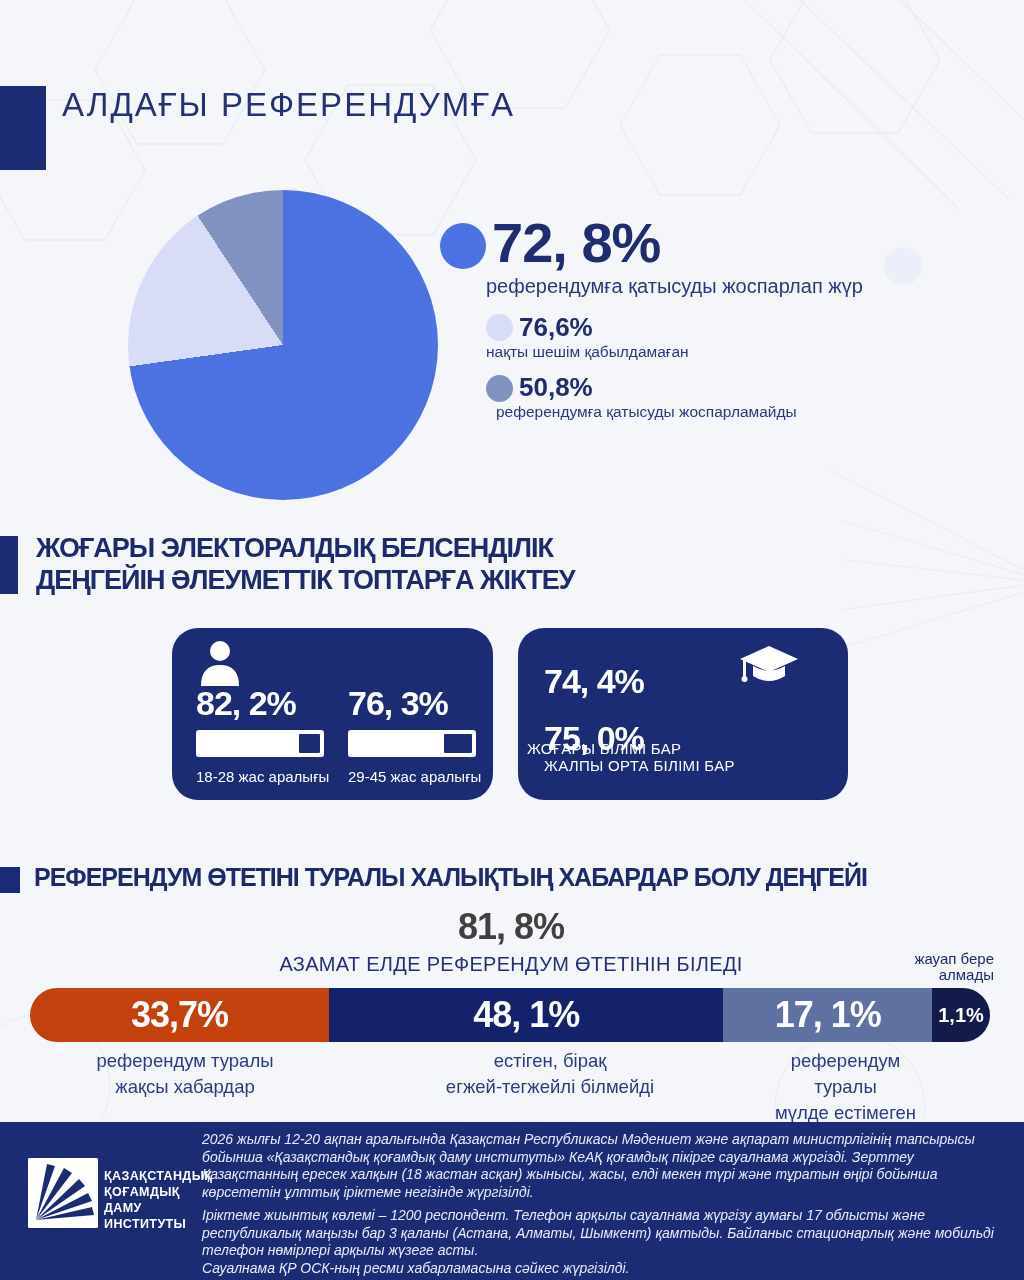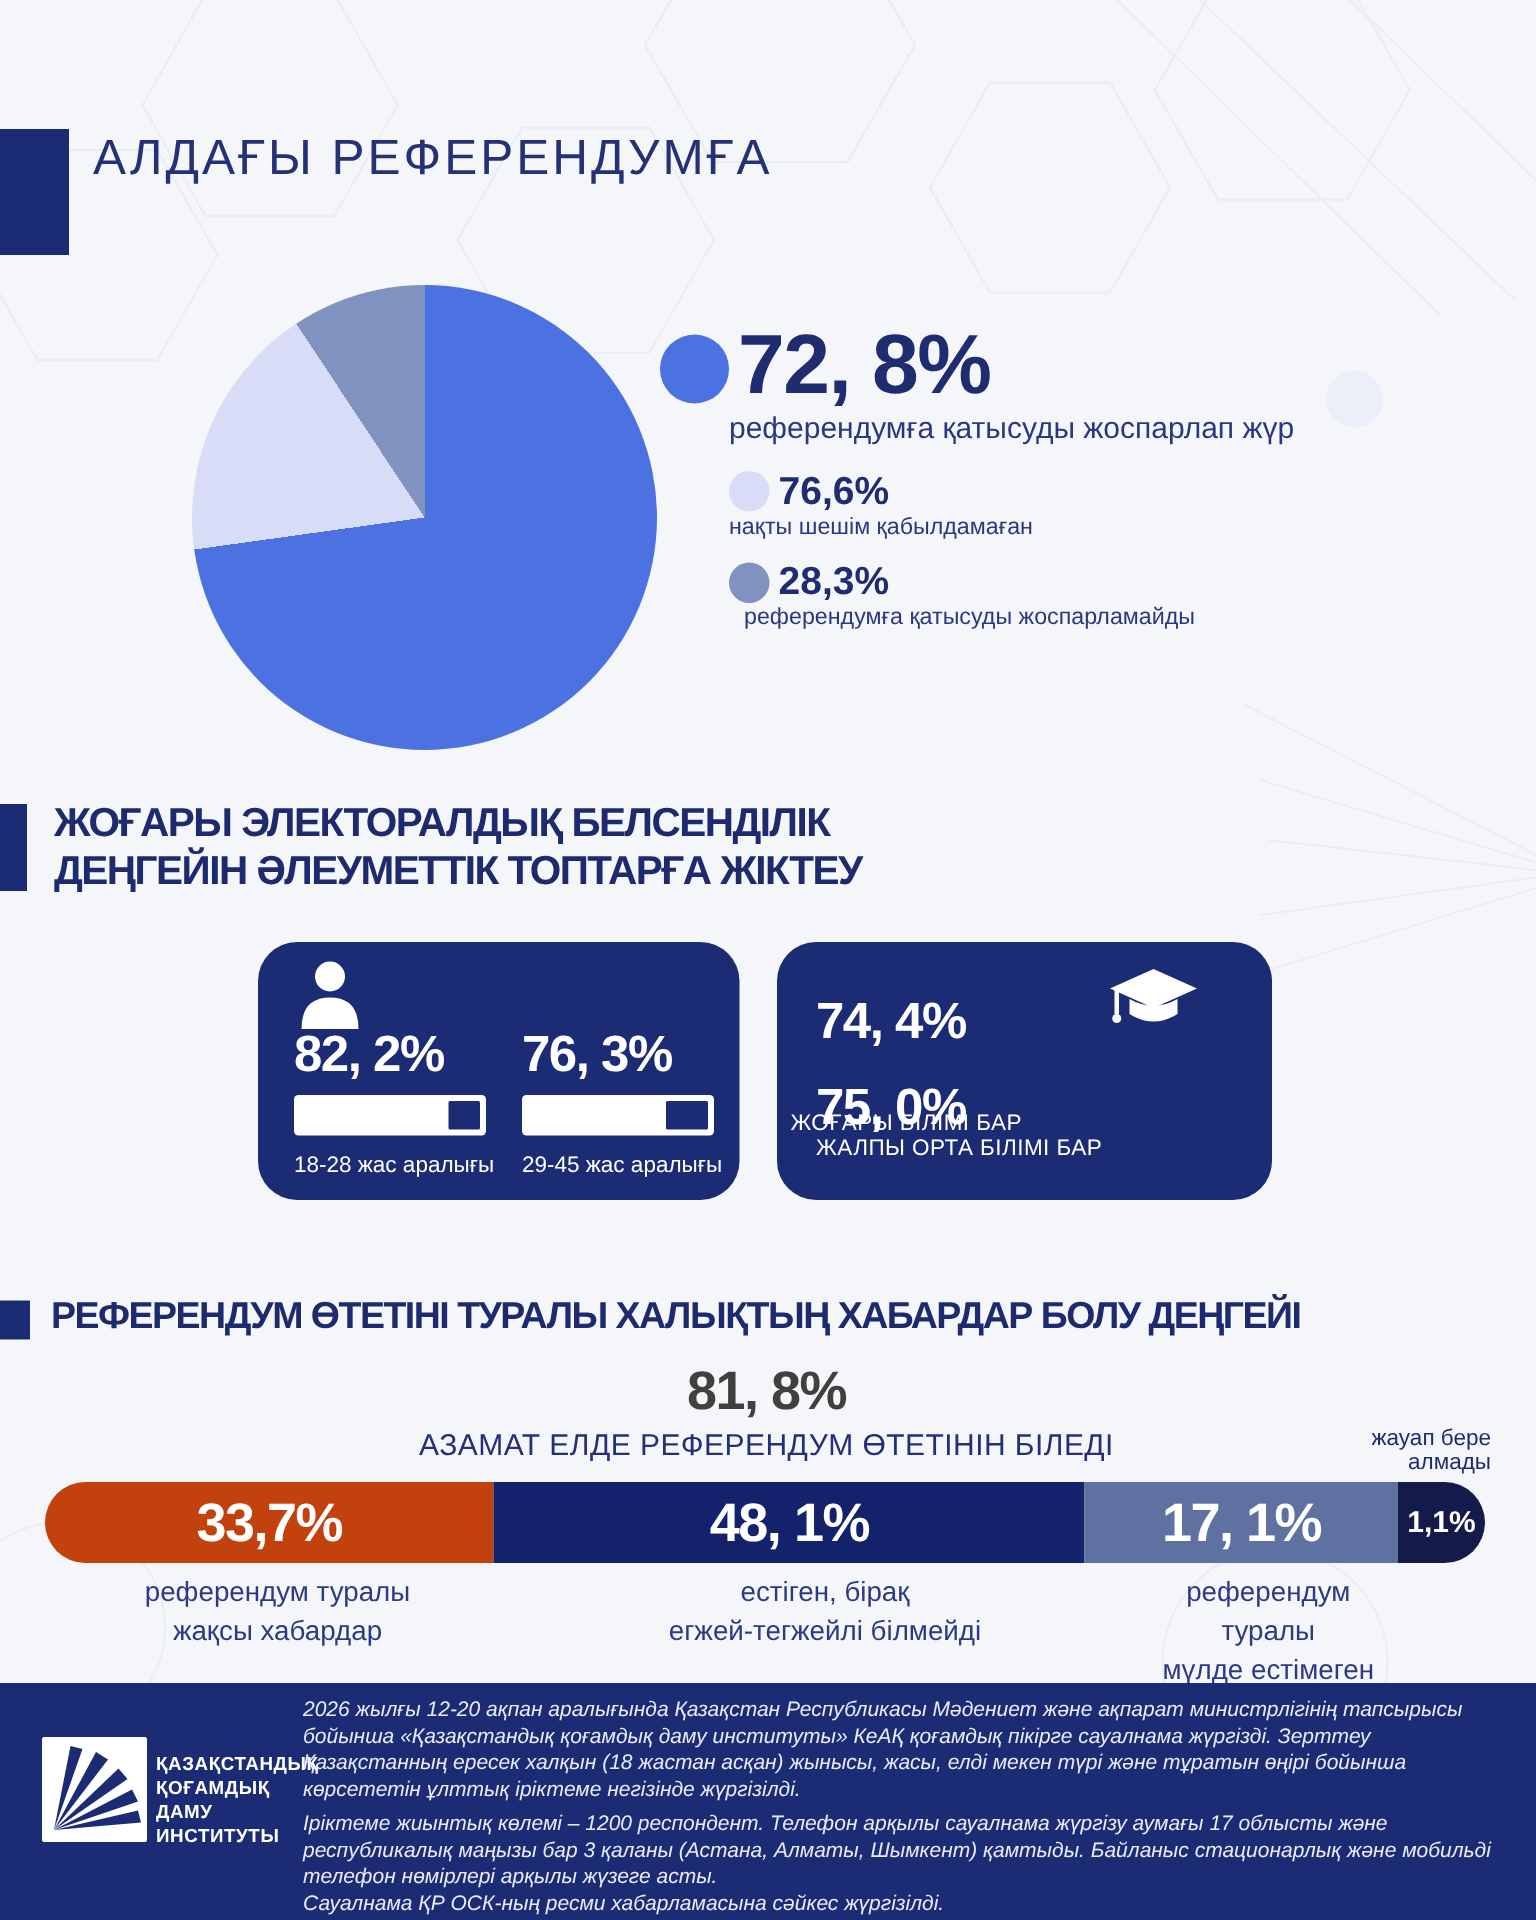--- a/index.html
+++ b/index.html
@@ -119,21 +119,21 @@
   <div class="abs legend">
     <div class="abs legend-dot dot-big" style="background: rgb(76, 114, 226);"></div>
     <div class="abs num-big">72, 8%</div>
     <div class="abs sub-big">референдумға қатысуды жоспарлап жүр</div>
 
     <div class="abs legend-dot dot-sm dot-2" style="background: rgb(217, 220, 246);"></div>
     <div class="abs num-sm num-2">76,6%</div>
     <div class="abs sub-sm sub-2">нақты шешім қабылдамаған</div>
 
     <div class="abs legend-dot dot-sm dot-3" style="background: rgb(128, 146, 191);"></div>
-    <div class="abs num-sm num-3">28,3%</div>
+    <div class="abs num-sm num-3">50,8%</div>
     <div class="abs sub-sm sub-3">референдумға қатысуды жоспарламайды</div>
   </div>
 
   <div class="abs sec2-bar"></div>
   <div class="abs sec-h sec2-h1">ЖОҒАРЫ ЭЛЕКТОРАЛДЫҚ БЕЛСЕНДІЛІК</div>
   <div class="abs sec-h sec2-h2">ДЕҢГЕЙІН ӘЛЕУМЕТТІК ТОПТАРҒА ЖІКТЕУ</div>
 
   <div class="abs card card-age">
     <svg class="abs person-icon" width="46" height="46" viewBox="0 0 46 46">
       <circle cx="23" cy="11" r="10" fill="#fff"></circle>

